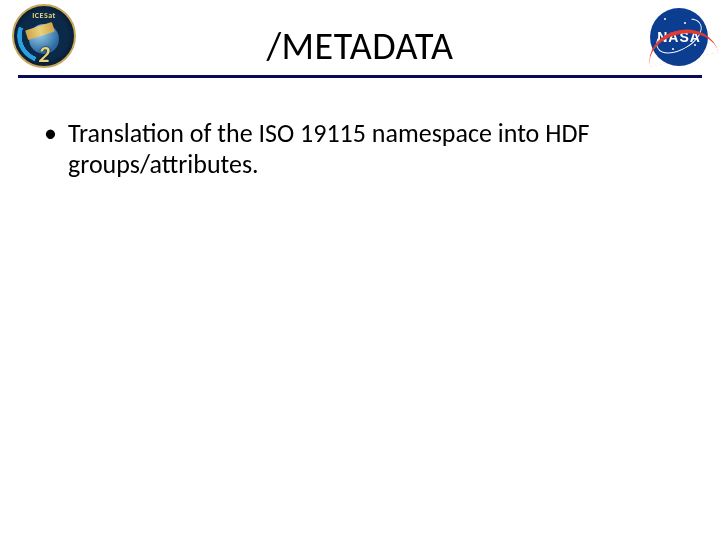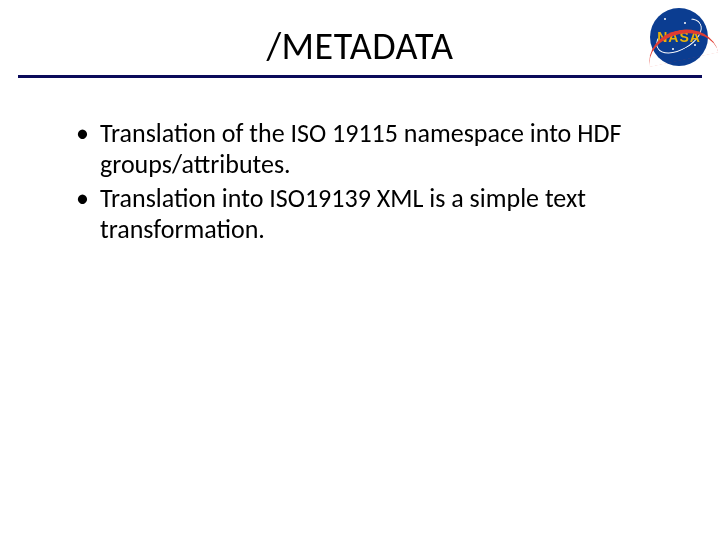--- a/index.html
+++ b/index.html
@@ -37,21 +37,20 @@
   .hr {
     position: absolute;
     left: 18px;
     right: 18px;
     top: 75px;
     height: 0;
     border-bottom: 3px solid #0a0a5a;
   }
   .body {
     padding: 32px 58px 0 42px;
-    margin-left: 32px;
   }
   ul.bullets {
     list-style: none;
   }
   ul.bullets > li {
     position: relative;
     padding-left: 26px;
     font-size: 26px;
     line-height: 1.18;
     margin-bottom: 4px;
@@ -114,49 +113,57 @@
     transform: rotate(-12deg);
   }
   .nasa-badge .orbit {
     position: absolute; left: 4px; top: 14px; width: 50px; height: 28px;
     border: 1px solid #fff; border-radius: 50%;
     transform: rotate(-30deg);
     border-top-color: transparent;
   }
   .nasa-badge .txt {
     position: absolute; top: 50%; left: 50%; transform: translate(-50%,-52%);
-    color: #eab308; font-weight: 900; font-size: 14px; letter-spacing: 1px;
+    color: #ffffff; font-weight: 900; font-size: 14px; letter-spacing: 1px;
     font-family: Arial, sans-serif;
   }
   .nasa-badge .stars::before, .nasa-badge .stars::after {
     content:""; position:absolute; width:2px; height:2px; background:#fff; border-radius:50%;
   }
   .nasa-badge .stars::before { top:10px; left:14px; box-shadow: 20px 4px #fff, 8px 30px #fff, 30px 26px #fff; }
 </style>
 </head>
 <body>
 
 <div class="slide">
 
   <div class="header">
+    <div class="logo-left">
+      <div class="icesat-badge">
+        <div class="arc"></div>
+        <div class="globe"></div>
+        <div class="sat"></div>
+        <div class="txt">ICESat</div>
+        <div class="num">2</div>
+      </div>
+    </div>
 
     <h1 class="title">/METADATA</h1>
 
     <div class="logo-right">
       <div class="nasa-badge">
         <div class="stars"></div>
         <div class="orbit"></div>
         <div class="txt">NASA</div>
         <div class="swoosh"></div>
       </div>
     </div>
 
     <div class="hr"></div>
   </div>
 
   <div class="body">
     <ul class="bullets">
       <li>Translation of the ISO 19115 namespace into HDF groups/attributes.</li>
-      <li>Translation into ISO19139 XML is a simple text transformation.</li>
     </ul>
   </div>
 
 </div>
 
 </body></html>

